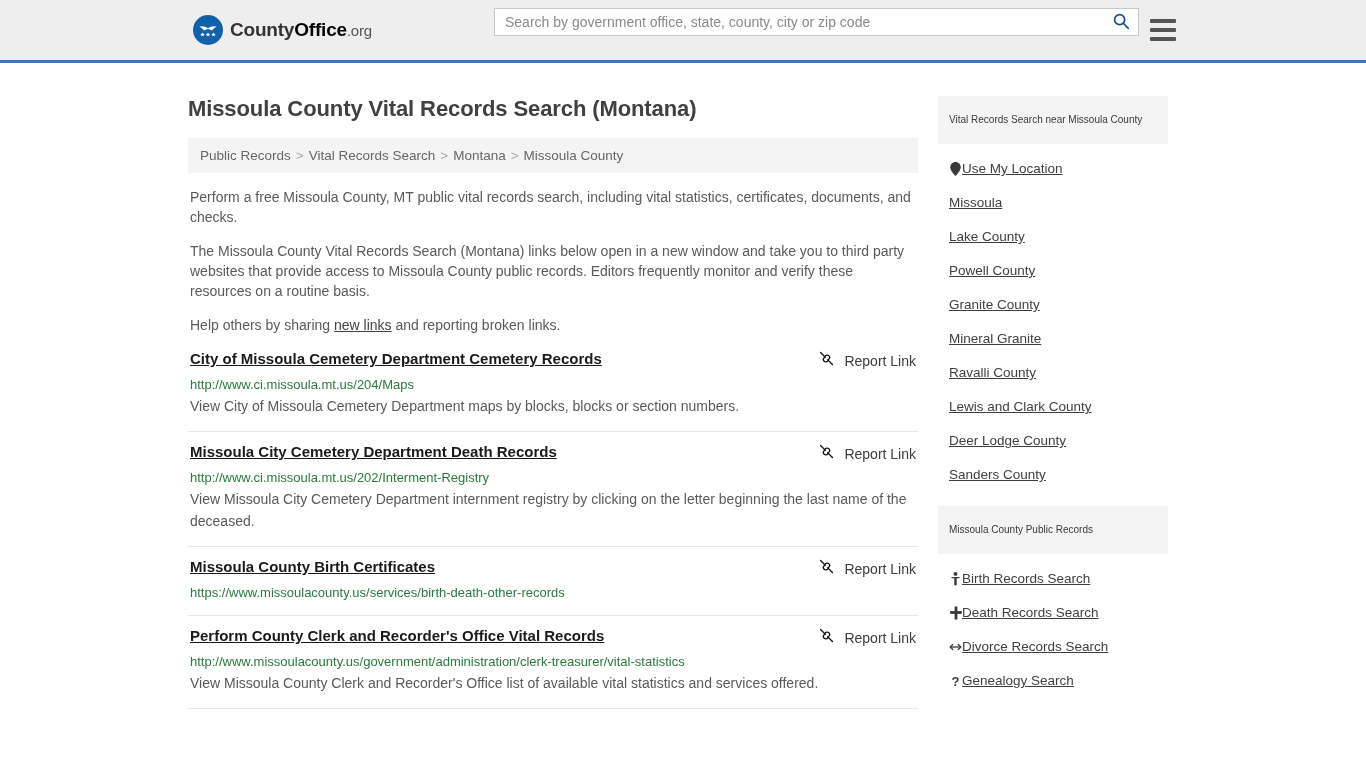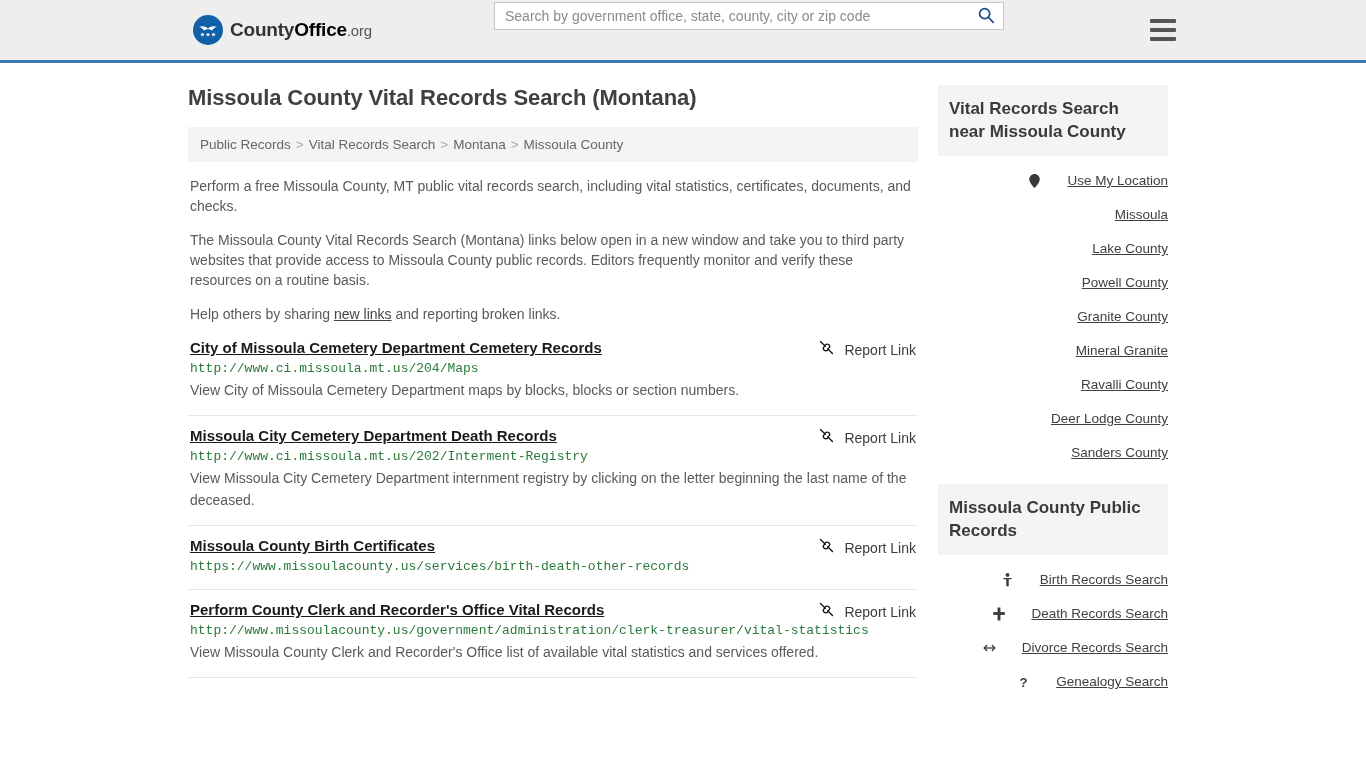--- a/index.html
+++ b/index.html
@@ -43,22 +43,22 @@
     color: #333333;
     white-space: nowrap;
   }
   .logo-text .b { color: #000000; font-weight: bold; }
   .logo-text .n { font-weight: bold; }
   .logo-text .tld { font-size: 15px; color: #555; }
 
   .search-wrap {
     position: absolute;
     left: 494px;
-    top: 2px;
-    width: 510px;
+    top: 8px;
+    width: 645px;
     height: 28px;
     background: #ffffff;
     border: 1px solid #c8c8c8;
     display: flex;
     align-items: center;
   }
   .search-input {
     flex: 1 1 auto;
     height: 100%;
     border: 0;
@@ -91,21 +91,21 @@
     display: block;
     height: 4px;
     width: 100%;
     background: #555555;
     border-radius: 1px;
   }
 
   
   .page {
     width: 1366px;
-    padding: 0;
+    padding: 11px;
     display: flex;
     justify-content: center;
     border-radius: 17px;
   }
   .container {
     width: 990px;
     display: flex;
     gap: 20px;
     padding-top: 22px;
   }
@@ -176,49 +176,48 @@
     cursor: pointer;
   }
   .report-link .label {
     font-size: 14px;
     color: #3c3c3c;
   }
   .result-url {
     display: block;
     font-size: 13px;
     color: #2b7a3d;
+    margin-top: 5px;
     line-height: 17px;
     text-decoration: none;
     word-break: break-all;
-    font-family: Liberation Mono, monospace;
   }
   .result-desc {
     font-size: 14px;
     line-height: 22px;
     color: #5a5a5a;
     margin-top: 2px;
   }
 
   
   .side-box { margin-bottom: 14px; }
   .side-head {
     background: #f4f4f4;
     padding: 12px 11px 13px 11px;
-    font-size: 17px;
-    font-weight: bold;
+    font-size: 10px;
+    font-weight: normal;
     color: #3a3a3a;
     line-height: 23px;
   }
   .side-list { padding: 8px 0 0 0; margin: 0; list-style: none; }
   .side-list li {
     display: flex;
     align-items: center;
-    gap: 26px;
+    gap: 0;
     padding: 8px 0 8px 11px;
-    justify-content: flex-end;
   }
   .side-list li a {
     font-size: 13.5px;
     color: #3f3f3f;
     text-decoration: underline;
     line-height: 18px;
   }
   .side-ico {
     width: 13px;
     display: flex;
@@ -376,20 +375,23 @@
           <li>
             <a href="#">Granite County</a>
           </li>
           <li>
             <a href="#">Mineral Granite</a>
           </li>
           <li>
             <a href="#">Ravalli County</a>
           </li>
           <li>
+            <a href="#">Lewis and Clark County</a>
+          </li>
+          <li>
             <a href="#">Deer Lodge County</a>
           </li>
           <li>
             <a href="#">Sanders County</a>
           </li>
         </ul>
       </div>
 
       <div class="side-box">
         <div class="side-head">Missoula County Public Records</div>

